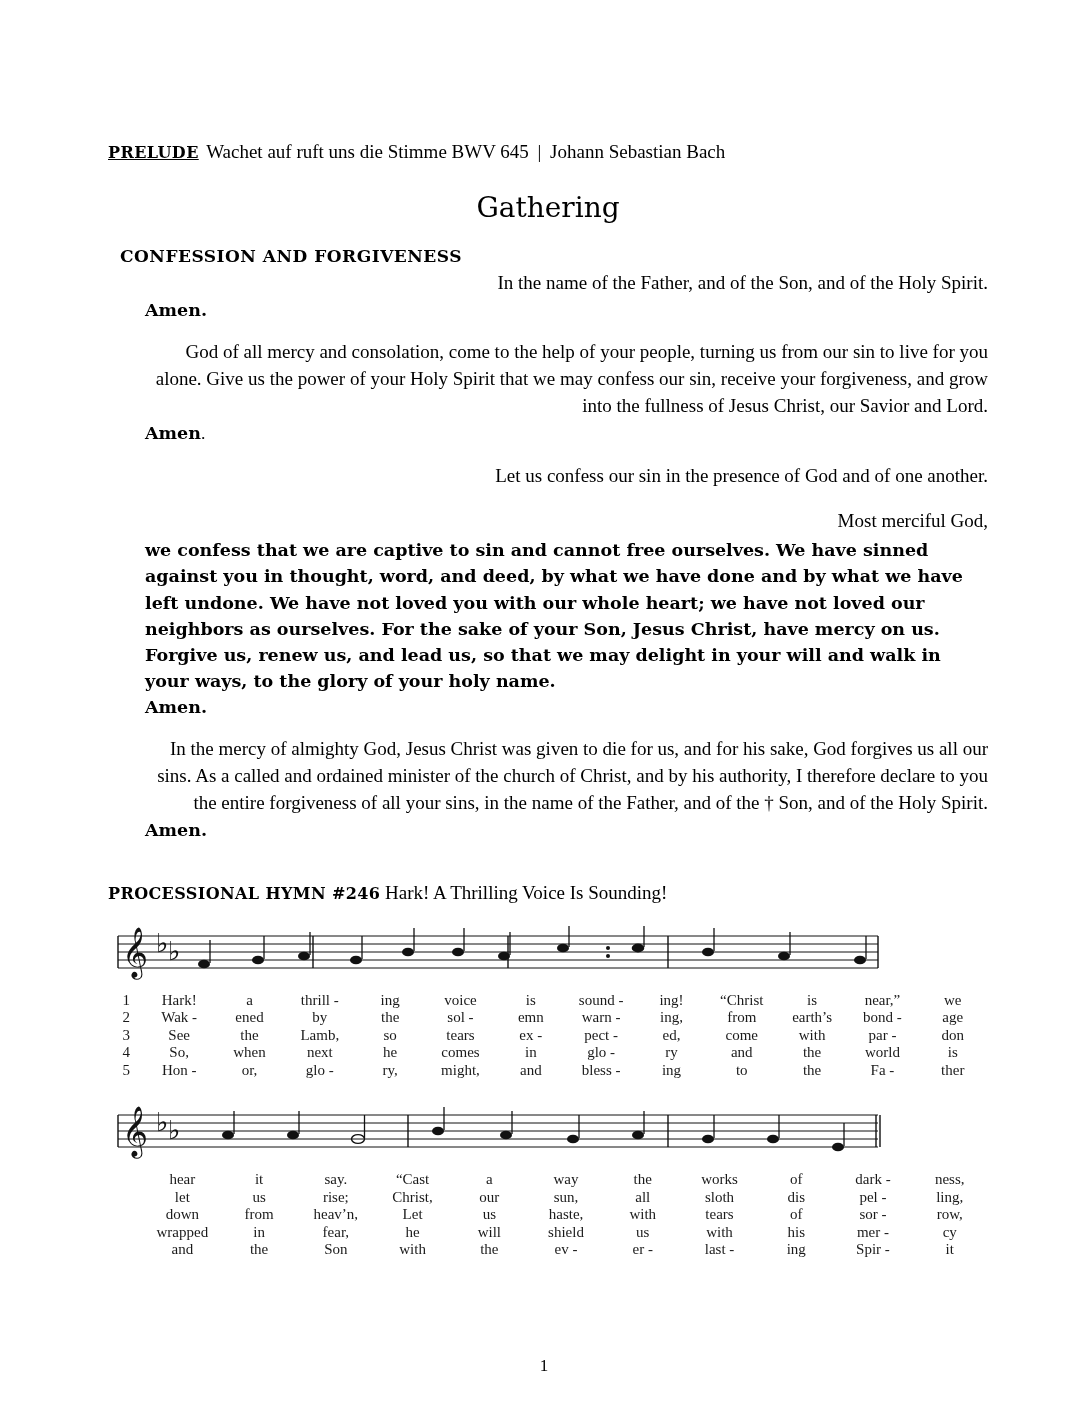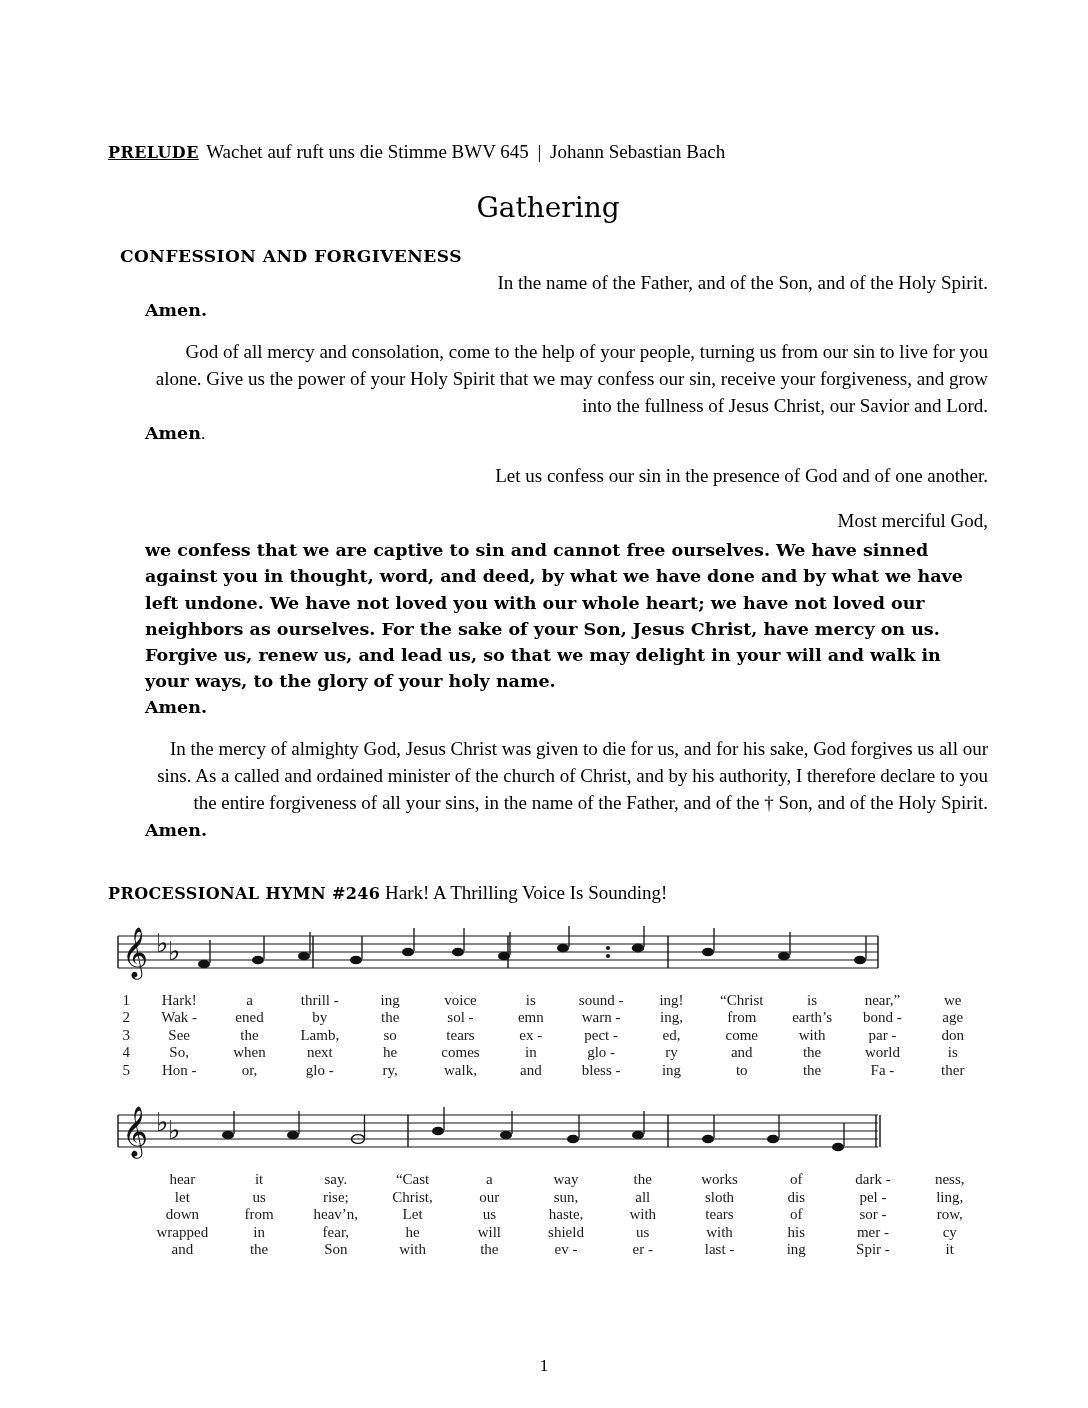--- a/index.html
+++ b/index.html
@@ -320,21 +320,21 @@
             <span class="lyric-cell">the</span>
             <span class="lyric-cell">world</span>
             <span class="lyric-cell">is</span>
           </div>
           <div class="lyric-row">
             <span class="lyric-num">5</span>
             <span class="lyric-cell">Hon -</span>
             <span class="lyric-cell">or,</span>
             <span class="lyric-cell">glo -</span>
             <span class="lyric-cell">ry,</span>
-            <span class="lyric-cell">walk,</span>
+            <span class="lyric-cell">might,</span>
             <span class="lyric-cell">and</span>
             <span class="lyric-cell">bless -</span>
             <span class="lyric-cell">ing</span>
             <span class="lyric-cell">to</span>
             <span class="lyric-cell">the</span>
             <span class="lyric-cell">Fa -</span>
             <span class="lyric-cell">ther</span>
           </div>
         </div>
       </div>

